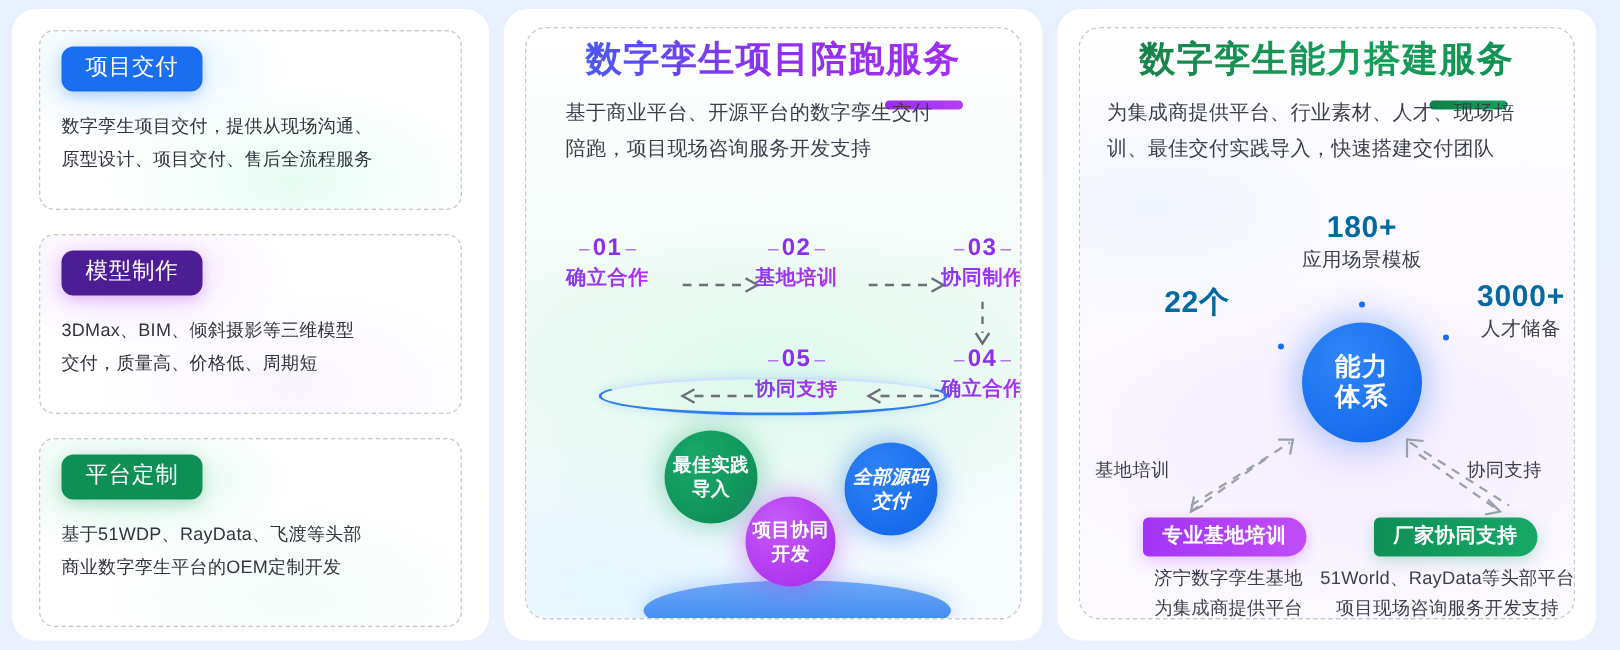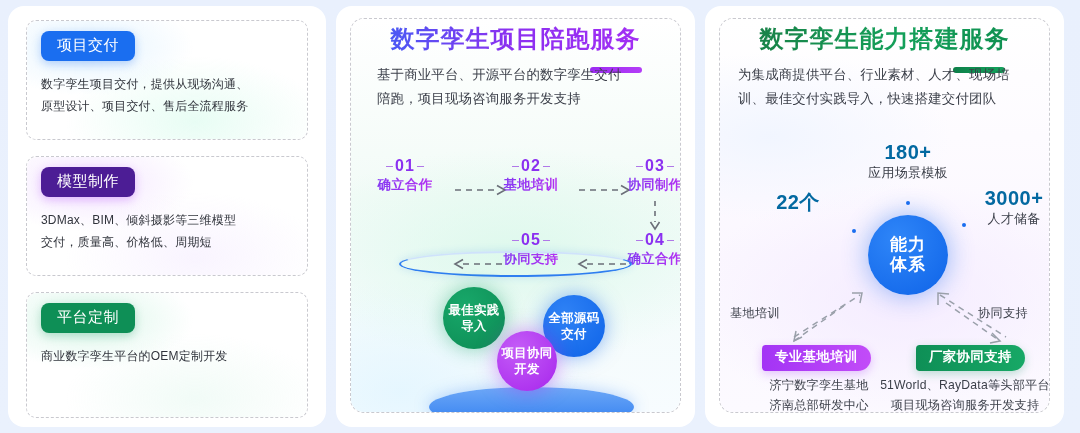--- a/index.html
+++ b/index.html
@@ -168,23 +168,23 @@
   .bub {
     position: absolute;
     border-radius: 50%;
     color: #fff; font-weight: 700; font-size: 12.4px; line-height: 16px;
     display: flex; align-items: center; justify-content: center; text-align: center;
     letter-spacing: .3px;
   }
   .bub-green  { left: 92px;  top: 268px; width: 62px; height: 62px;
                 background: radial-gradient(circle at 35% 30%, #18a86a, #0c8a53);
                 box-shadow: 0 0 20px rgba(16,160,100,.45); }
-  .bub-blue   { left: 192px; top: 276px; width: 62px; height: 62px;
+  .bub-blue   { left: 212px; top: 276px; width: 62px; height: 62px;
                 background: radial-gradient(circle at 35% 30%, #2f82f5, #0e63e8);
-                box-shadow: 0 0 20px rgba(30,110,240,.5); }
+                box-shadow: 0 0 20px rgba(30,110,240,.5); font-style: italic; }
   .bub-purple { left: 146px; top: 312px; width: 60px; height: 60px;
                 background: radial-gradient(circle at 35% 30%, #c45cf7, #a726ec);
                 box-shadow: 0 0 20px rgba(180,50,240,.5); }
 
   
   .core {
     position:absolute; left: 148px; top: 196px; width: 80px; height: 80px;
     border-radius: 50%;
     background: radial-gradient(circle at 36% 30%, #2f86f8, #0e63e8);
     box-shadow: 0 0 26px rgba(25,105,235,.45);
@@ -247,20 +247,21 @@
       <div class="ldesc">
         <div>3DMax、BIM、倾斜摄影等三维模型</div>
         <div>交付，质量高、价格低、周期短</div>
       </div>
     </div>
 
     <div class="lblock lb3">
       <div class="lb-glow"></div>
       <span class="badge badge-green">平台定制</span>
       <div class="ldesc">
+        <div>基于51WDP、RayData、飞渡等头部</div>
         <div>商业数字孪生平台的OEM定制开发</div>
       </div>
     </div>
   </div>
 
   <div class="card card-mid">
     <div class="panel-dash">
       <div class="mid-bg"></div>
 
       <div style="position:relative;">
@@ -398,21 +399,21 @@
       </svg>
 
       <div class="flowlabel" style="left:10px;top:286px;">基地培训</div>
       <div class="flowlabel" style="left:258px;top:286px;">协同支持</div>
 
       <div class="rbadge rbadge-purple" style="left:42px;top:326px;">专业基地培训</div>
       <div class="rbadge rbadge-green" style="left:196px;top:326px;">厂家协同支持</div>
 
       <div class="rcap" style="left:24px;top:356px;width:150px;">
         <div>济宁数字孪生基地</div>
-        <div>济南总部研发中心</div>
+        <div>为集成商提供平台</div>
       </div>
       <div class="rcap" style="left:156px;top:356px;width:178px;">
         <div>51World、RayData等头部平台</div>
         <div>项目现场咨询服务开发支持</div>
       </div>
     </div>
   </div>
 
 </div>
 

